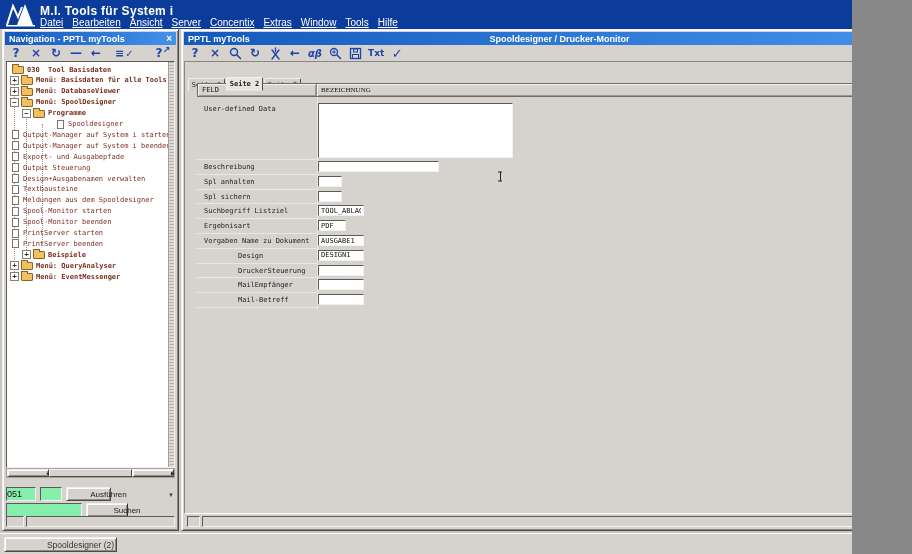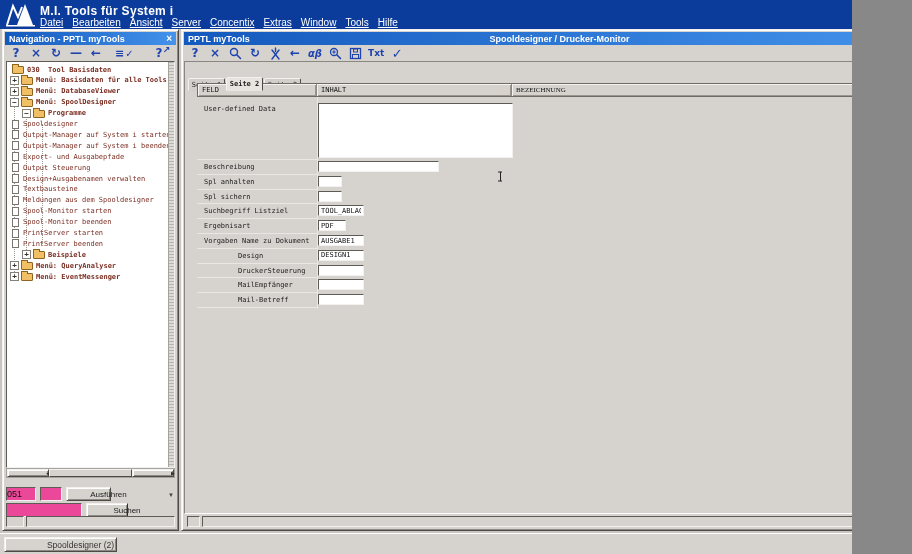--- a/index.html
+++ b/index.html
@@ -63,21 +63,21 @@
                  background:#F2C064; border:1px solid #8A6420; border-bottom:none; }
   .icon-doc { width:7px; height:9px; background:#fff; border:1px solid #7a766f; margin-right:4px; flex:none; }
   .tree-label { overflow:hidden; }
 
   .hscroll { position:absolute; left:3px; right:3px; top:438px; height:10px; background:#dedbd6;
              border:1px solid #a6a29c; display:flex; }
   .hs-btn { width:10px; height:100%; font-size:5px; color:#333; }
   .hs-thumb { flex:1; background:#D6D3CE; border:1px solid; border-color:#F2F1EF #4E4A46 #4E4A46 #F2F1EF; }
 
   .nav-footer { position:absolute; left:0; right:0; top:448px; height:41px; }
-  .nf-input { position:absolute; height:14px; background:#ec4899; border:1px solid; border-color:#5E5A55 #F2F1EF #F2F1EF #5E5A55;
+  .nf-input { position:absolute; height:14px; background:#86efac; border:1px solid; border-color:#5E5A55 #F2F1EF #F2F1EF #5E5A55;
               font-family:"Liberation Sans",sans-serif; font-size:9px; padding:0 0; color:#111; }
   .nf-drop { position:absolute; left:165px; top:14px; font-size:6px; color:#444; }
   .nav-status { position:absolute; left:2px; right:2px; bottom:2px; height:12px; display:flex; gap:2px; padding:0 1px; }
   .ns-cell { height:11px; border:1px solid; border-color:#5E5A55 #F2F1EF #F2F1EF #5E5A55; background:#D6D3CE; }
 
   
   .work-panel { left:181px; width:729px; }
   .wp-title-left { flex:none; }
   .wp-subtitle { position:absolute; left:50%; transform:translateX(-50%); margin-left:14px; white-space:nowrap; }
   .wp-icons { margin-left:auto; display:flex; gap:4px; align-items:center; }
@@ -198,21 +198,21 @@
     <span class="icon-folder"></span>
     <span class="tree-label">Menü: SpoolDesigner</span>
   </div>
 
   <div class="tree-row lvl1 bold" style="top: 45.6px;">
     <span class="tree-box">−</span>
     <span class="icon-folder"></span>
     <span class="tree-label">Programme</span>
   </div>
 
-  <div class="tree-row lvl2 nobox" style="top: 56.5px;">
+  <div class="tree-row lvl2 nobox" style="top: 56.5px; justify-content: center;">
     
     <span class="icon-doc"></span>
     <span class="tree-label">Spooldesigner</span>
   </div>
 
   <div class="tree-row lvl2 nobox" style="top: 67.4px;">
     
     <span class="icon-doc"></span>
     <span class="tree-label">Output-Manager auf System i starten</span>
   </div>
@@ -374,21 +374,20 @@
       </div>
 
     <div class="content">
       <div class="tabs" id="tabs">
           <div class="tab">Seite 1</div>
           <div class="tab active">Seite 2</div>
           <div class="tab">Seite 3</div>
         </div>
       <div class="grid-header" id="cols">
           <div class="gh-cell gh-0">FELD</div>
-          <div class="gh-cell gh-1">INHALT</div>
           <div class="gh-cell gh-2">BEZEICHNUNG</div>
         </div>
       <div class="form" id="form">
         <div class="form-vline"></div>
 
   <div class="f-row" style="top: 6px;">
     <span class="f-label">User-defined Data</span>
   <textarea class="f-textarea" style=""></textarea>
           </div>
 

